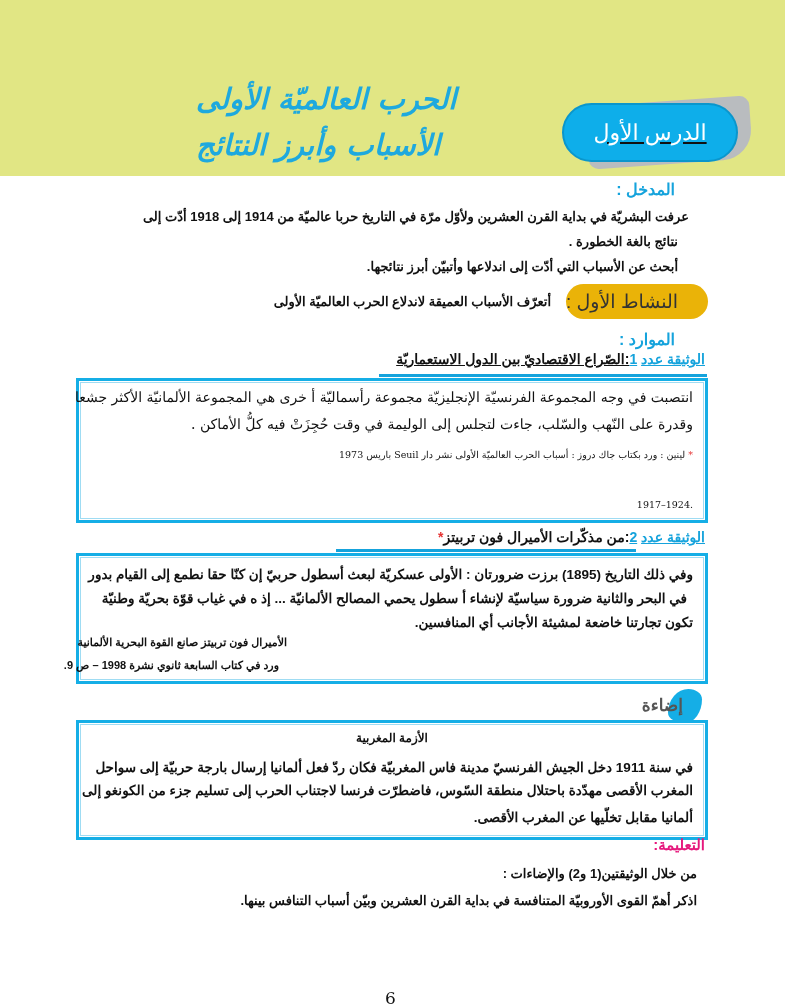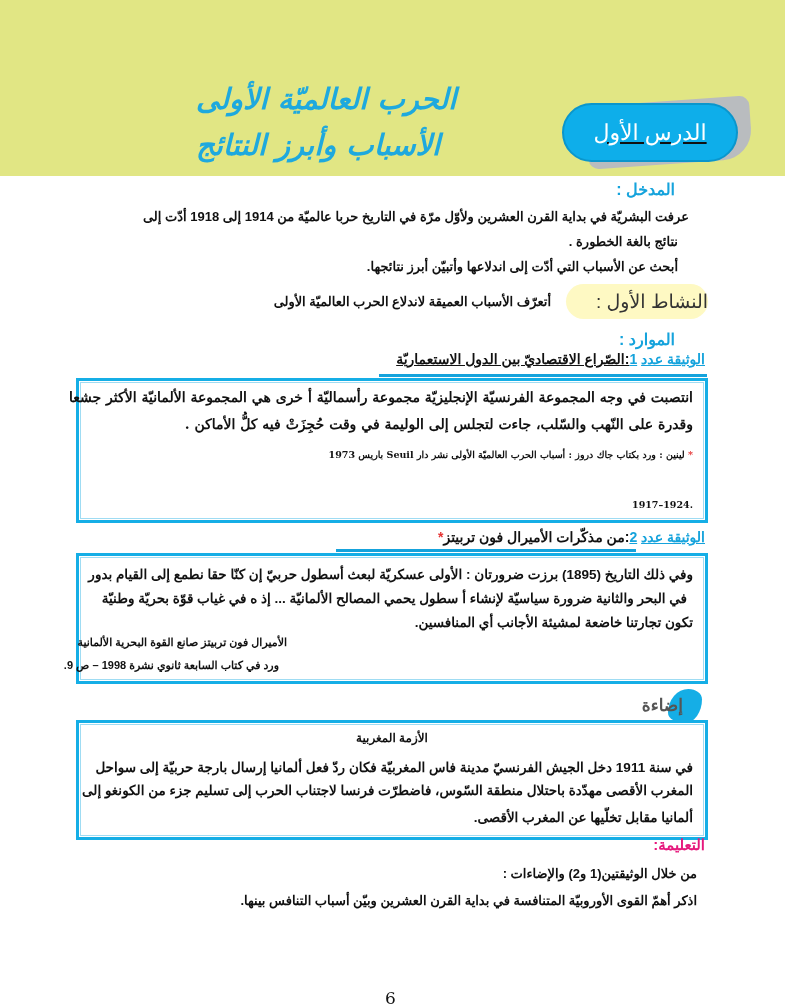--- a/index.html
+++ b/index.html
@@ -15,30 +15,30 @@
   
   .banner { left:0; top:0; width:785px; height:176px; background:#e1e684; }
   .title-line { font-family:"DejaVu Serif", serif; color:#1ea9de; font-size:29px; font-weight:bold; white-space:nowrap; font-style:italic; }
   .lesson-pill-shadow { left:587px; top:101px; width:164px; height:63px; background:#b9bcbf; border-radius:26px 10px 30px 10px; transform:rotate(-4deg); }
   .lesson-pill { left:562px; top:103px; width:172px; height:55px; background:#0eaeea; border-radius:30px; border:2px solid #0a96cc; display:flex; align-items:center; justify-content:center;text-decoration:underline; }
   .lesson-pill span { color:#fff; font-size:22px; font-family:"Liberation Sans", sans-serif; }
 
   .cyan-h { color:#15a3dc; font-weight:bold; font-size:16px; font-family:"Liberation Sans", sans-serif;margin-left:24px; }
   .body-bold { font-weight:bold; font-size:13px; font-family:"Liberation Sans", sans-serif; white-space:nowrap; }
 
-  .activity-pill { left:566px; top:284px; width:142px; height:35px; background:#fef9c3; border-radius:18px; display:flex; align-items:center; justify-content:flex-start; }
+  .activity-pill { left:566px; top:284px; width:142px; height:35px; background:#eab308; border-radius:18px; display:flex; align-items:center; justify-content:flex-end; }
   .activity-pill span { color:#333; font-size:19px; font-family:"Liberation Sans", sans-serif; }
 
   .doc-title { font-size:14px; font-weight:bold; white-space:nowrap; font-family:"Liberation Sans", sans-serif; }
   .doc-title .lbl { color:#15a3dc; text-decoration:underline; }
   .doc-underline { height:3px; background:#15a3dc; }
 
   .box { border:3px solid #15aee6; box-sizing:border-box; background:#fff; }
   .box .inner { border:1px solid #9fdcf3; position:absolute; left:1px; top:1px; right:1px; bottom:1px; }
-  .line { position:absolute; right:12px; white-space:nowrap;font-weight:bold; }
+  .line { position:absolute; right:12px; white-space:nowrap; }
   .serif-txt { font-family:"DejaVu Serif", serif; font-size:14px; }
   .small-serif { font-family:"DejaVu Serif", serif; font-size:9.5px; }
   .bold-txt { font-family:"Liberation Sans", sans-serif; font-weight:bold; font-size:13.5px; }
   .star { color:#e53333; }
 
   .light-badge { left:668px; top:689px; width:34px; height:34px; background:#15aee6; border-radius:60% 40% 50% 50% / 70% 30% 70% 30%; }
   .light-label { color:#555; font-weight:bold; font-size:17px; font-family:"Liberation Sans", sans-serif; }
   .magenta-h { color:#e6197d; font-weight:bold; font-size:15px; font-family:"Liberation Sans", sans-serif; }
   .page-num { font-size:17px; font-family:"DejaVu Serif", serif; color:#111; }
 </style>

